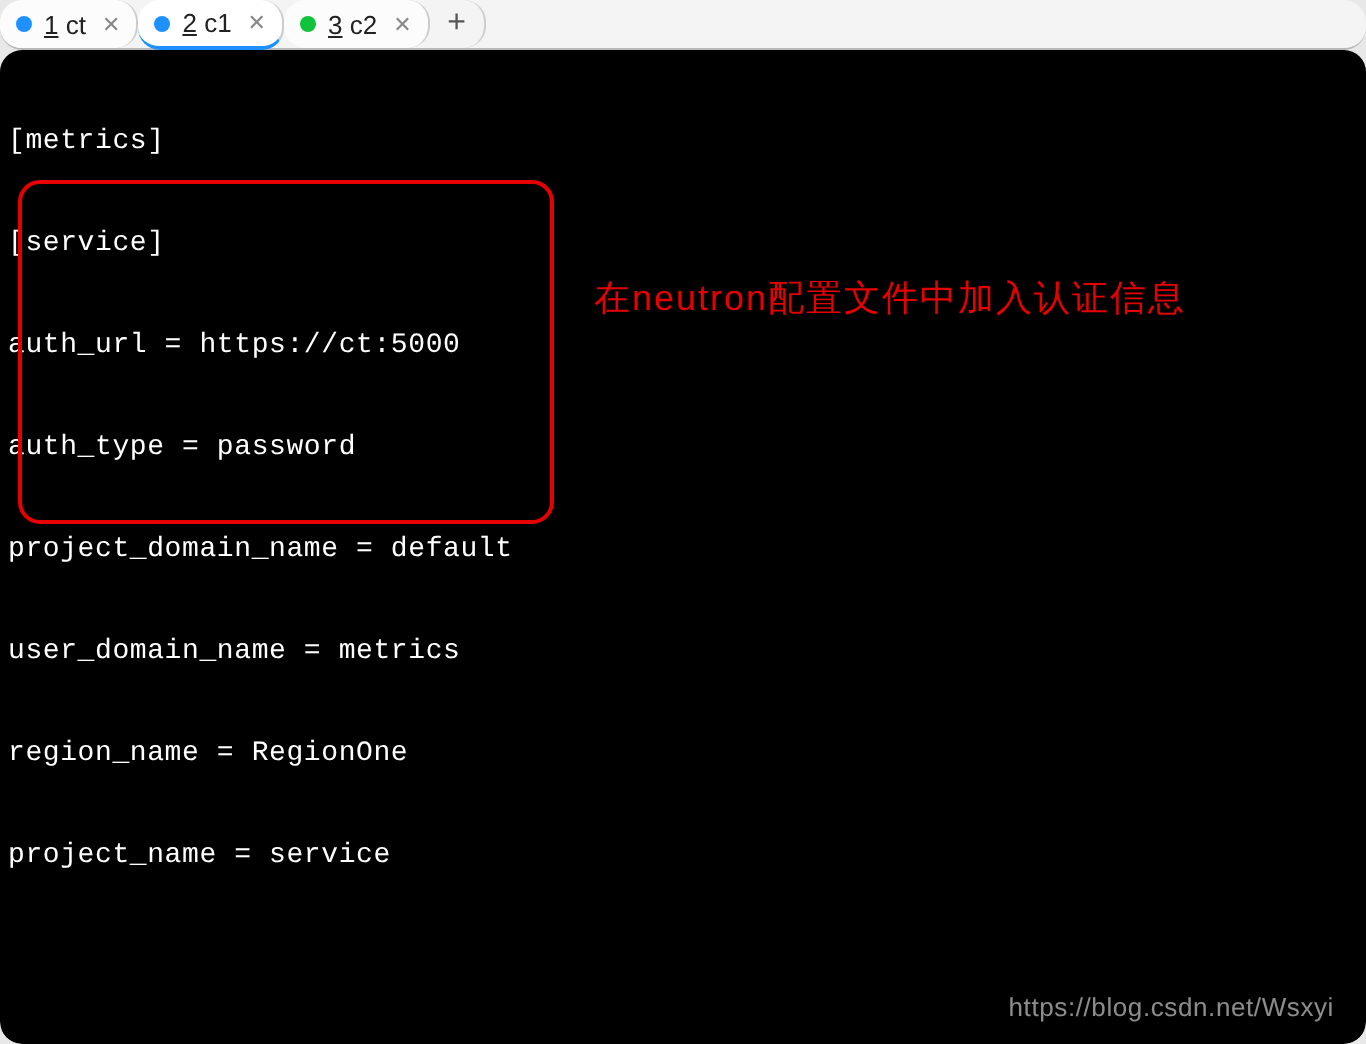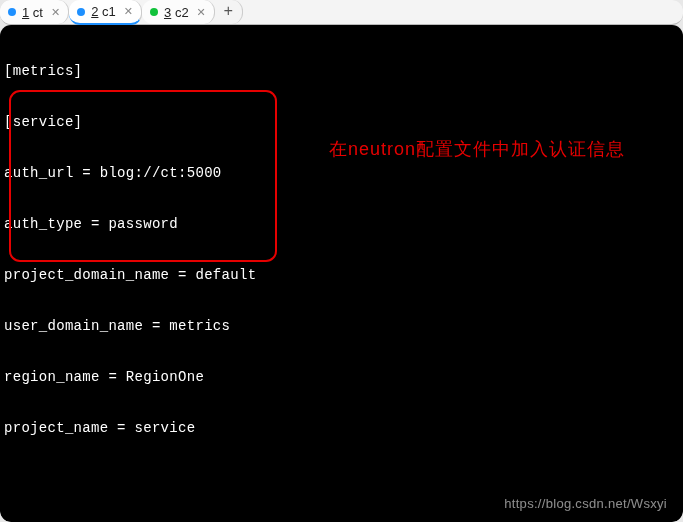--- a/index.html
+++ b/index.html
@@ -82,21 +82,20 @@
   }
   .annotation {
     position: absolute;
     left: 297px;
     top: 116px;
     color: #e60000;
     font-family: "Microsoft YaHei","SimSun",sans-serif;
     font-size: 18px;
     letter-spacing: 1px;
     pointer-events: none;
-    margin-left: 32px;
   }
   .watermark {
     position: absolute;
     right: 16px;
     bottom: 10px;
     color: rgba(255,255,255,0.55);
     font-family: Arial, sans-serif;
     font-size: 13px;
     pointer-events: none;
   }
@@ -119,21 +118,21 @@
     <span class="dot green"></span>
     <span class="tab-label"><span class="num">3</span> <span>c2</span></span>
     <span class="tab-close">✕</span>
   </div>
   <div class="tab-add">+</div>
 </div>
 
 <div class="terminal">
   <span class="line">[metrics]</span>
   <span class="line">[service]</span>
-  <span class="line">auth_url = blog://ct:5000</span>
+  <span class="line">auth_url = https://ct:5000</span>
   <span class="line">auth_type = password</span>
   <span class="line">project_domain_name = default</span>
   <span class="line">user_domain_name = metrics</span>
   <span class="line">region_name = RegionOne</span>
   <span class="line">project_name = service</span>
   
   
   
   
   

